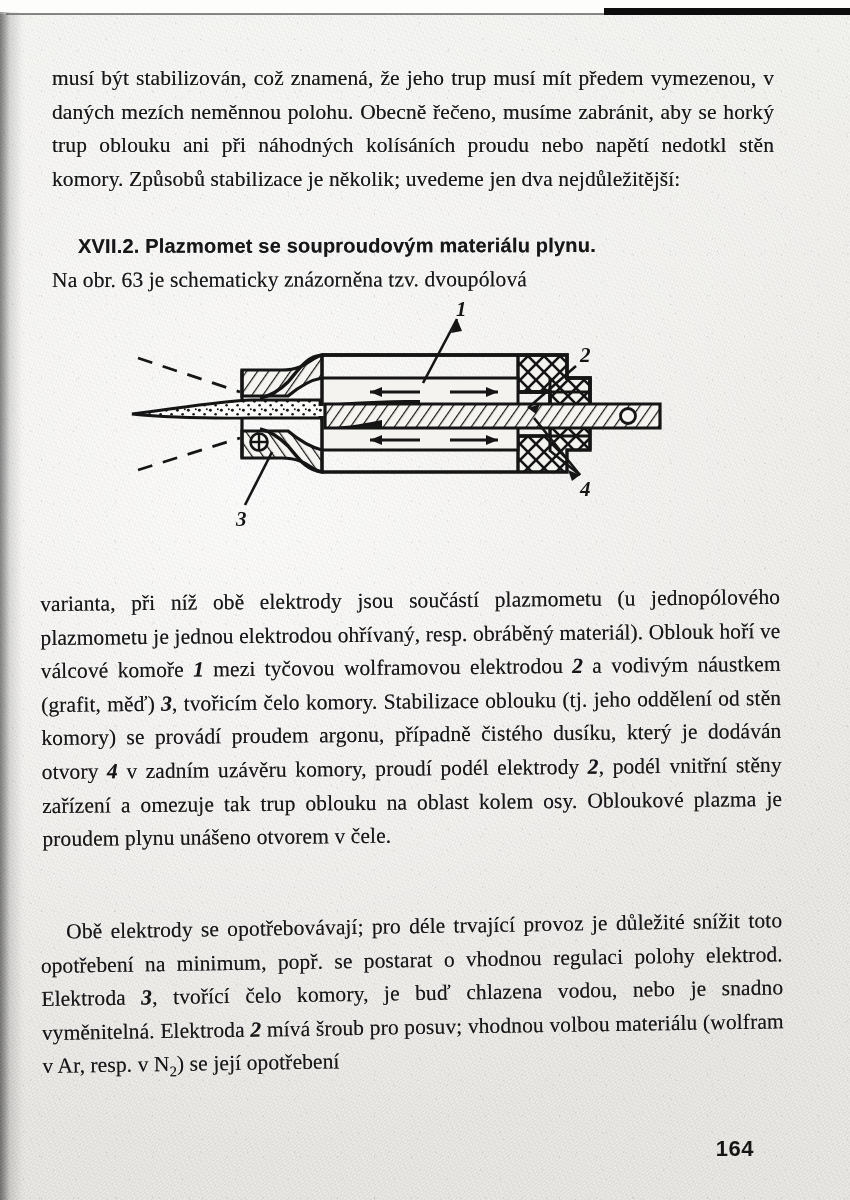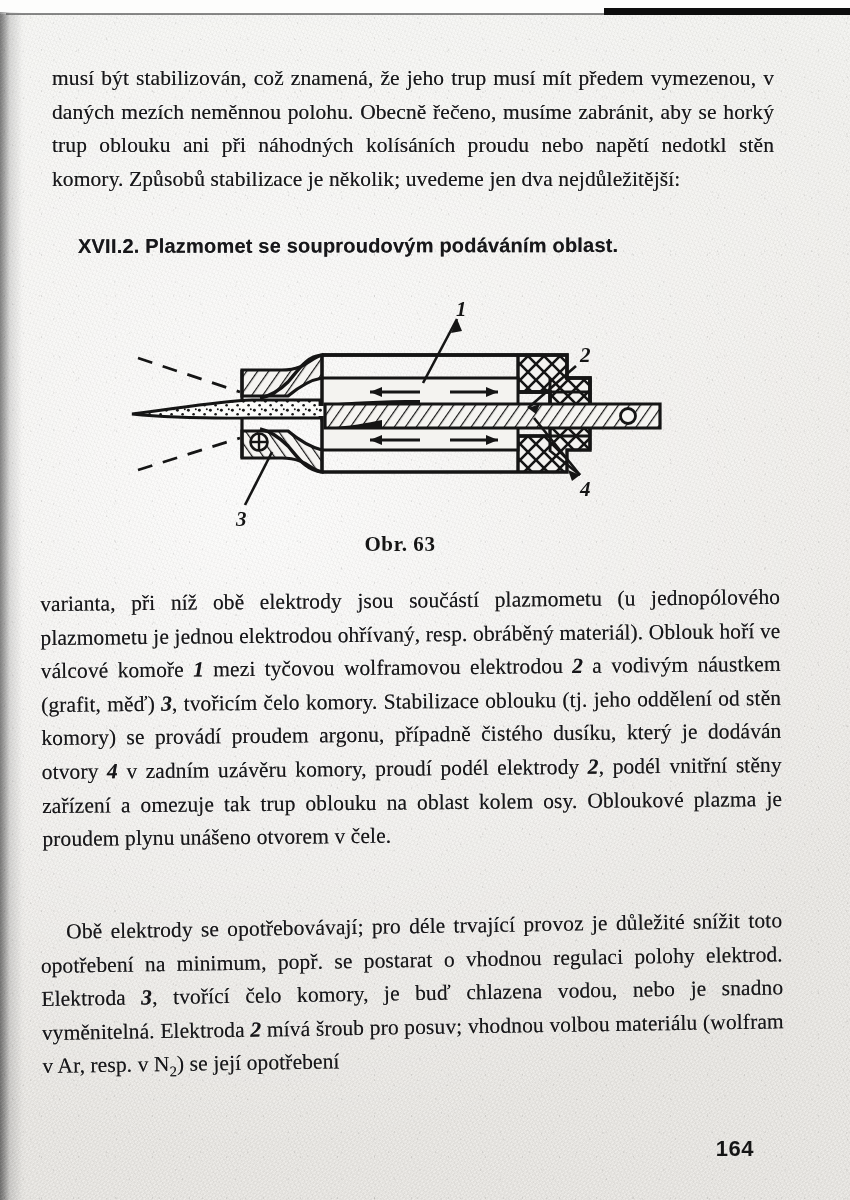--- a/index.html
+++ b/index.html
@@ -164,21 +164,21 @@
   <div id="top-white"></div>
   <div id="top-edge-line"></div>
   <div id="top-black-bar"></div>
   <div id="left-shadow"></div>
 
   <div id="content">
 
     <div class="para" id="para-top">musí být stabilizován, což znamená, že jeho trup musí mít předem vymezenou, v daných mezích neměnnou polohu. Obecně řečeno, musíme zabránit, aby se horký trup oblouku ani při náhodných kolísáních proudu nebo napětí nedotkl stěn komory. Způsobů stabilizace je několik; uvedeme jen dva nejdůležitější:</div>
 
     <div class="para" id="heading-line">
-      <span class="indent"></span><span class="heading-strong">XVII.2. Plazmomet se souproudovým podáváním oblast.</span><br>
+      <span class="indent"></span><span class="heading-strong">XVII.2. Plazmomet se souproudovým materiálu plynu.</span><br><span>Na obr. 63 je schematicky znázorněna tzv. dvoupólová</span>
     </div>
 
     <div id="figure">
       <svg width="560" height="230" viewBox="0 0 560 230" xmlns="http://www.w3.org/2000/svg">
         <defs>
 
           <pattern id="xhatch" width="16" height="16" patternUnits="userSpaceOnUse">
             <rect width="16" height="16" fill="#f3f2ef"></rect>
             <path d="M-4,-4 L20,20 M-4,20 L20,-4" stroke="#141414" stroke-width="2.6"></path>
           </pattern>
@@ -289,21 +289,20 @@
         </g>
 
         <g font-family="Liberation Serif, serif" font-style="italic" font-weight="bold" font-size="21" fill="#141414">
           <text x="336" y="16">1</text>
           <text x="460" y="62">2</text>
           <text x="116" y="226">3</text>
           <text x="460" y="196">4</text>
         </g>
       </svg>
 
-      <div id="fig-caption">Obr. 63</div>
     </div>
 
     <div class="para" id="para-mid"><span>varianta, při níž obě elektrody jsou součástí plazmometu (u jednopólového plazmometu je jednou elektrodou ohřívaný, resp. obráběný materiál). Oblouk hoří ve válcové komoře </span><em class="num">1</em><span> mezi tyčovou wolframovou elektrodou </span><em class="num">2</em><span> a vodivým náustkem (grafit, měď) </span><em class="num">3</em><span>, tvořicím čelo komory. Stabilizace oblouku (tj. jeho oddělení od stěn komory) se provádí proudem argonu, případně čistého dusíku, který je dodáván otvory </span><em class="num">4</em><span> v zadním uzávěru komory, proudí podél elektrody </span><em class="num">2</em><span>, podél vnitřní stěny zařízení a omezuje tak trup oblouku na oblast kolem osy. Obloukové plazma je proudem plynu unášeno otvorem v čele.</span></div>
 
     <div class="para" id="para-last"><span class="indent"></span><span>Obě elektrody se opotřebovávají; pro déle trvající provoz je důležité snížit toto opotřebení na minimum, popř. se postarat o vhodnou regulaci polohy elektrod. Elektroda </span><em class="num">3</em><span>, tvořící čelo komory, je buď chlazena vodou, nebo je snadno vyměnitelná. Elektroda </span><em class="num">2</em><span> mívá šroub pro posuv; vhodnou volbou materiálu (wolfram v Ar, resp. v N</span><span class="sub">2</span><span>) se její opotřebení</span></div>
 
     <div id="page-number">164</div>
 
   </div>
 </div>

